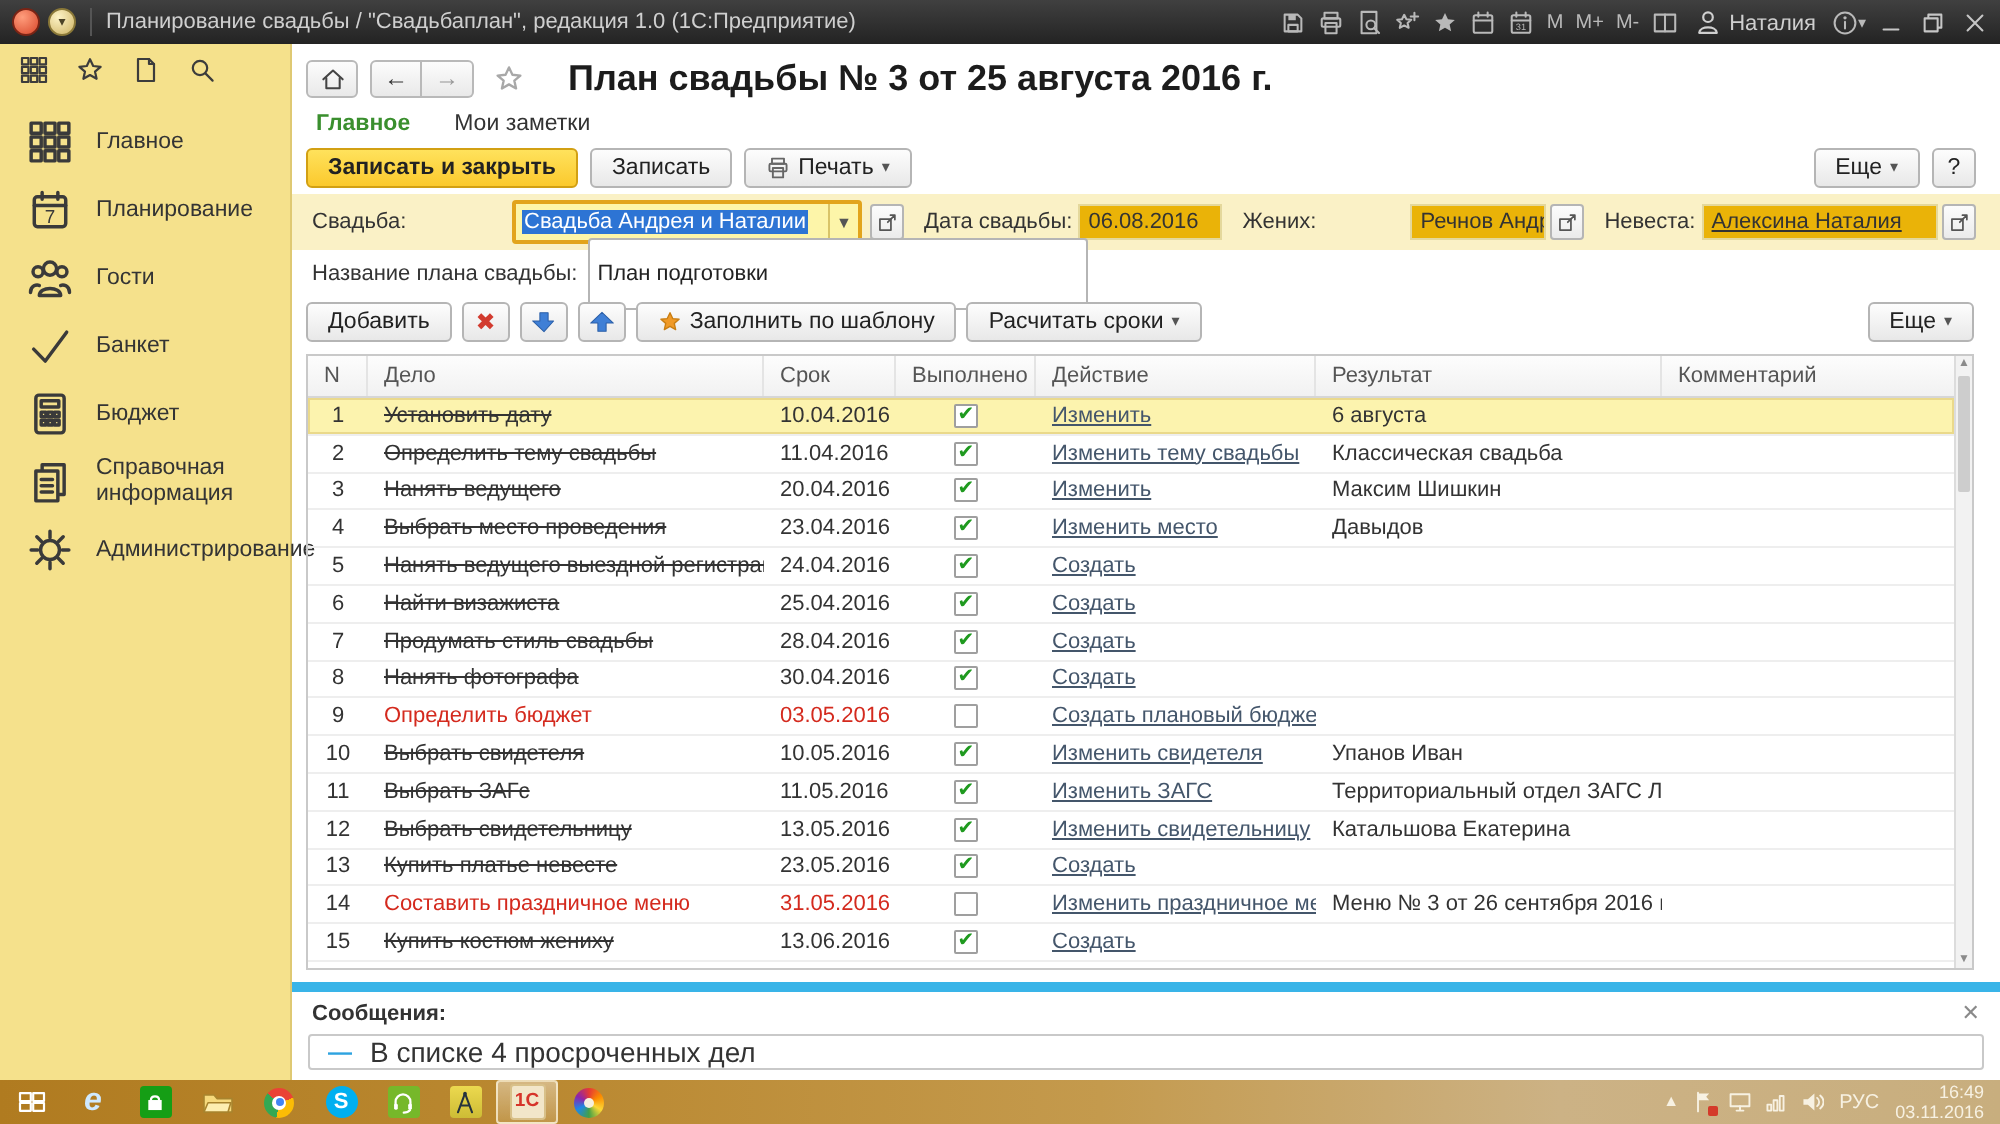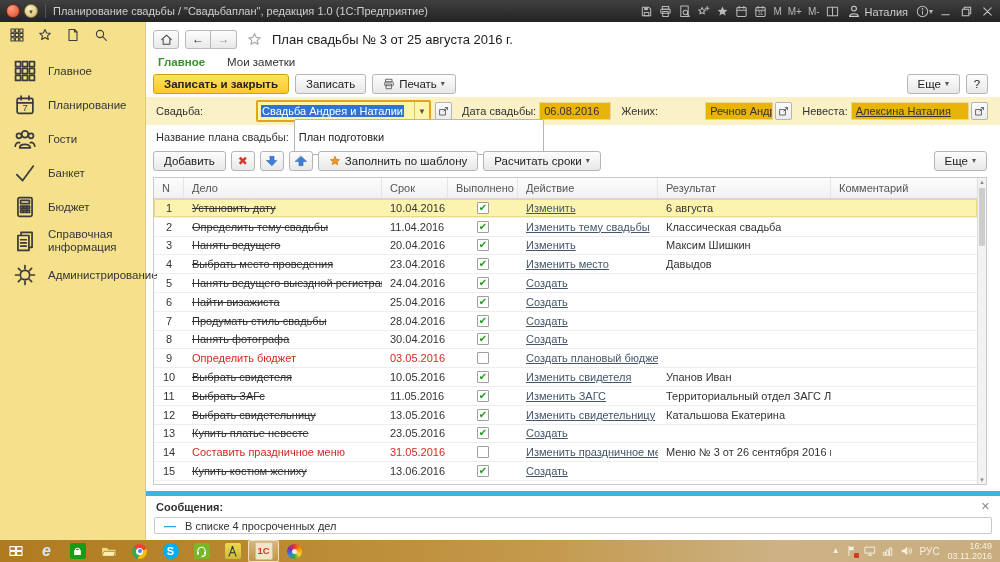--- a/index.html
+++ b/index.html
@@ -37,21 +37,21 @@
   .side-label{font-size:11.5px;color:#343434;line-height:1.1;}
   
   .main{flex:1;display:flex;flex-direction:column;min-width:0;}
   .nav-row{height:28px;display:flex;align-items:center;gap:6px;padding:3px 10px 0 7px;}
   .navbtn{height:19px;min-width:26px;display:inline-flex;align-items:center;justify-content:center;
     background:linear-gradient(#fcfcfc,#e9e9e9);border:1px solid #b9b9b9;border-radius:3px;font-size:12px;color:#333;cursor:pointer;box-sizing:border-box;}
   .navgrp{display:flex;}
   .navgrp .navbtn:first-child{border-radius:3px 0 0 3px;}
   .navgrp .navbtn:last-child{border-radius:0 3px 3px 0;border-left:none;color:#999;}
   .nav-star{width:15px;height:15px;color:#a8a8a8;margin:0 4px;}
-  .page-title{font-size:13px;font-weight:400;color:#1c1c1c;white-space:nowrap;}
+  .page-title{font-size:18px;font-weight:700;color:#1c1c1c;white-space:nowrap;margin-left:12px;}
   .tabs-row{height:18px;display:flex;align-items:center;gap:22px;padding:0 10px 0 12px;font-size:11.5px;}
   .tab{color:#333;cursor:pointer;}
   .tab.active{color:#3a8f2e;font-weight:700;}
   .cmd-row{height:26px;display:flex;align-items:center;gap:6px;padding:0 12px 0 7px;}
   .btn{height:20px;display:inline-flex;align-items:center;gap:4px;padding:0 10px;font-size:11.5px;color:#222;
     background:linear-gradient(#fdfdfd,#e8e8e8);border:1px solid #b5b5b5;border-radius:3px;cursor:pointer;box-sizing:border-box;white-space:nowrap;}
   .btn .ic{width:12px;height:12px;color:#666;}
   .btn .caret{font-size:8px;color:#555;line-height:1;}
   .btn-primary{background:linear-gradient(#ffe25c,#fbc92d);border-color:#d2a013;font-weight:700;}
   .btn-help{min-width:22px;padding:0;justify-content:center;}
@@ -96,21 +96,21 @@
   .vs-a{position:absolute;left:0;right:0;text-align:center;font-size:6px;color:#8a8a8a;line-height:8px;}
   .vs-a.up{top:0;} .vs-a.dn{bottom:0;}
   .vs-thumb{position:absolute;left:1px;right:1px;top:10px;height:58px;background:#cdcdcd;border-radius:1px;}
   
   .splitter{height:5px;background:#39b4e8;margin-top:6px;cursor:row-resize;}
   .messages{flex:1;display:flex;flex-direction:column;min-height:0;}
   .msg-head{display:flex;align-items:center;padding:4px 10px 2px 10px;font-size:11px;color:#333;font-weight:700;}
   .msg-close{margin-left:auto;color:#8a8a8a;font-size:11px;font-weight:400;cursor:pointer;}
   .msg-box{margin:2px 8px 6px 8px;border:1px solid #c9c9c9;border-radius:2px;height:24px;display:flex;align-items:center;gap:9px;padding:0 9px;box-sizing:border-box;}
   .msg-dash{color:#2ea3e0;font-weight:700;font-size:12px;}
-  .msg-text{font-size:11px;color:#333;}
+  .msg-text{font-size:14px;color:#333;}
   
   .taskbar{position:absolute;left:0;right:0;bottom:0;height:22px;
     background:linear-gradient(90deg,#b07b20 0%,#bb8a33 30%,#c49a4d 55%,#ccb285 78%,#c8ae7e 100%);
     display:flex;align-items:center;padding:0 4px 0 0;box-sizing:border-box;}
   .tb-app{width:31px;height:22px;display:flex;align-items:center;justify-content:center;cursor:pointer;flex:none;box-sizing:border-box;}
   .tb-app.active{background:linear-gradient(rgba(255,255,255,.4),rgba(255,255,255,.12));border:1px solid rgba(255,250,230,.7);border-radius:2px;}
   .w14{width:14px;height:14px;color:#fff;}
   .ie-e{font-size:16px;font-weight:700;font-style:italic;color:#cfe9ff;line-height:1;}
   .tile{width:16px;height:16px;border-radius:2px;display:flex;align-items:center;justify-content:center;}
   .tile svg{width:13px;height:13px;} .tile svg *{stroke:#fff;fill:none;stroke-width:1.2;stroke-linecap:round;}

